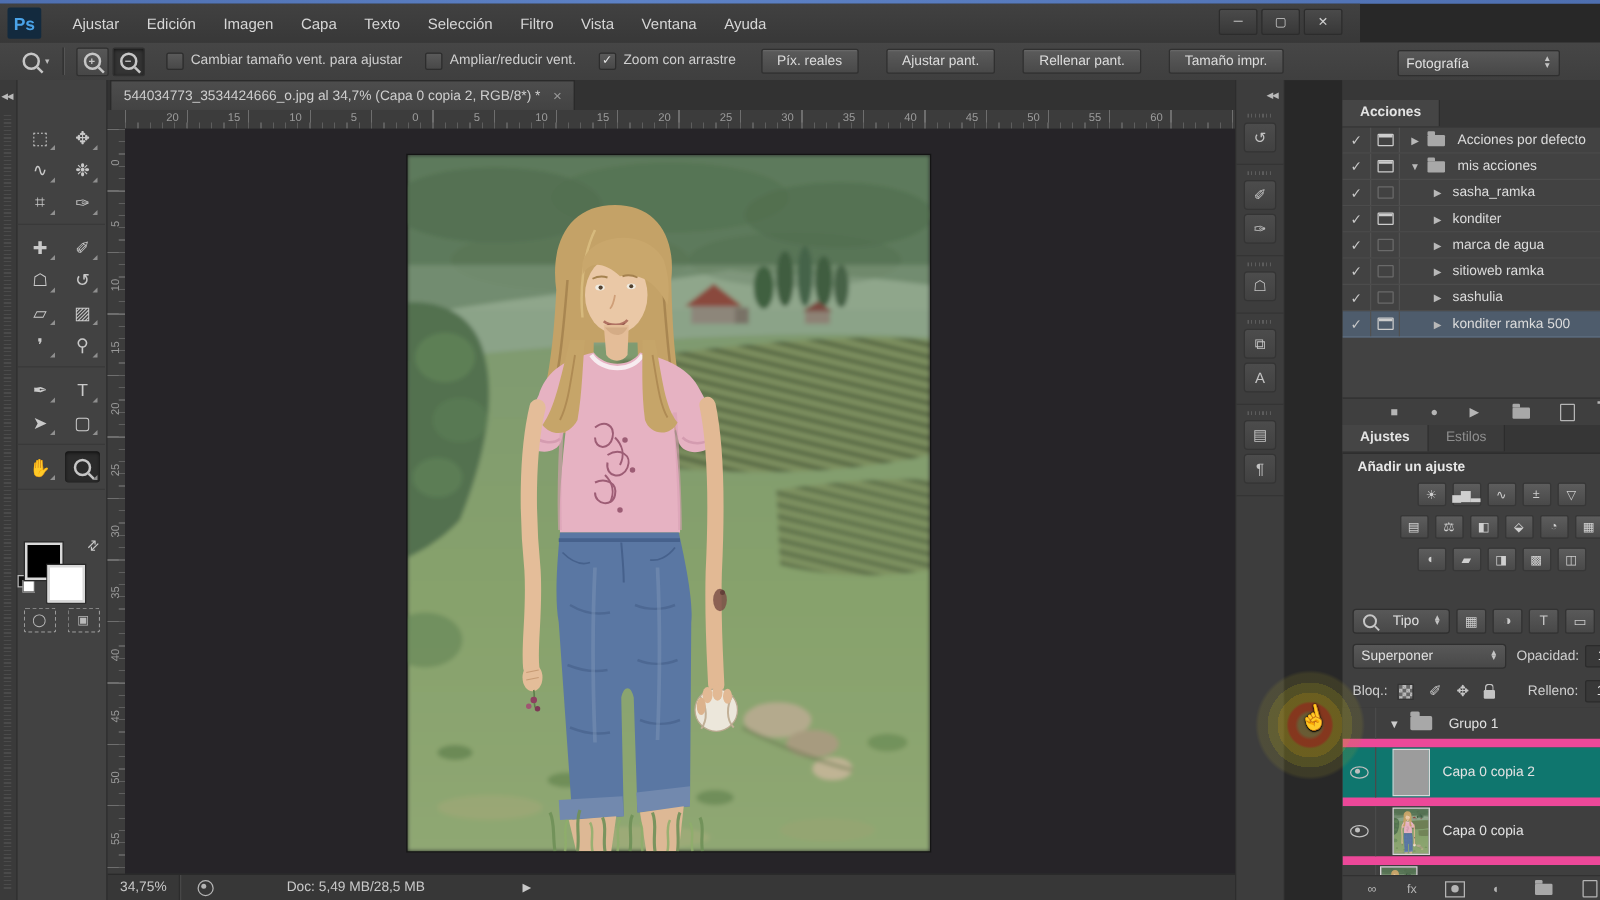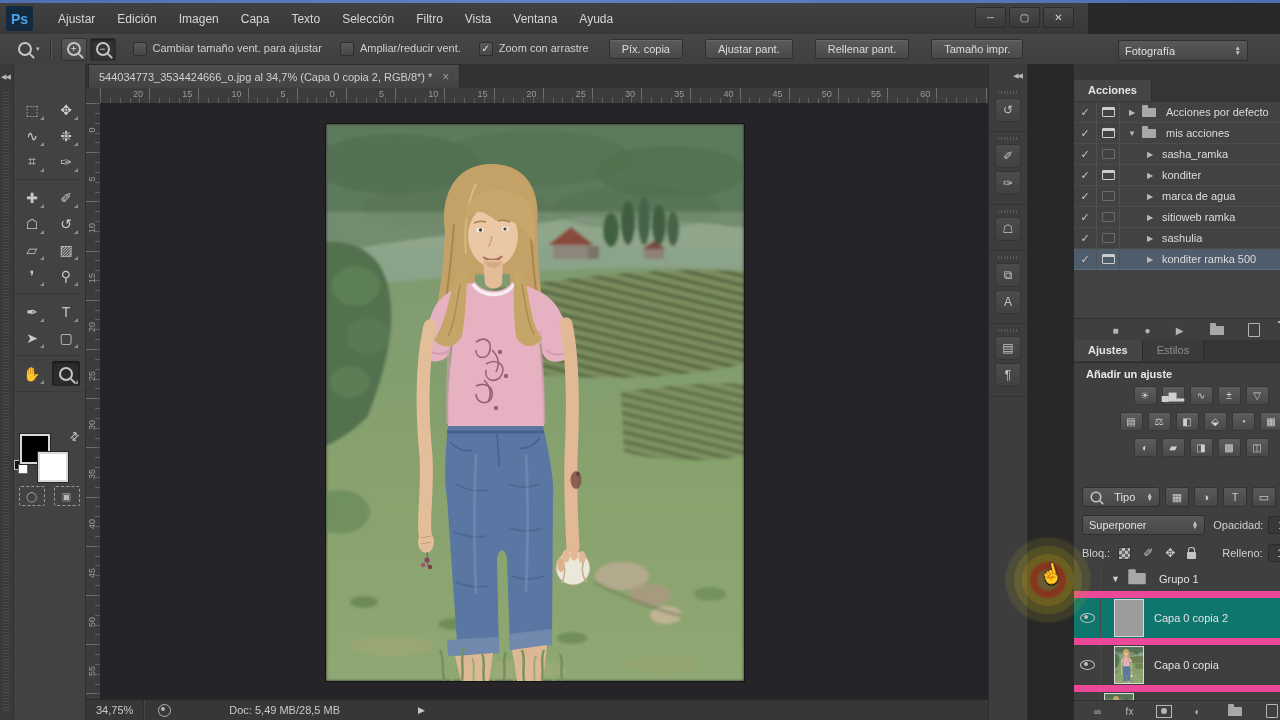--- a/index.html
+++ b/index.html
@@ -267,21 +267,21 @@
         <div class="opt-check">
           <span class="cb"></span>
           <span class="cb-lab">Ampliar/reducir vent.</span>
         </div>
         <div class="opt-check">
           <span class="cb on">✓</span>
           <span class="cb-lab">Zoom con arrastre</span>
         </div>
       </div>
     <div id="opt-buttons">
-        <span class="ps-btn">Píx. copia</span>
+        <span class="ps-btn">Píx. reales</span>
         <span class="ps-btn">Ajustar pant.</span>
         <span class="ps-btn">Rellenar pant.</span>
         <span class="ps-btn">Tamaño impr.</span>
       </div>
   </div>
   <div id="workspace" class="select">
     <span>Fotografía</span>
     <span class="updown">
         <span>▲</span>
         <span>▼</span>

